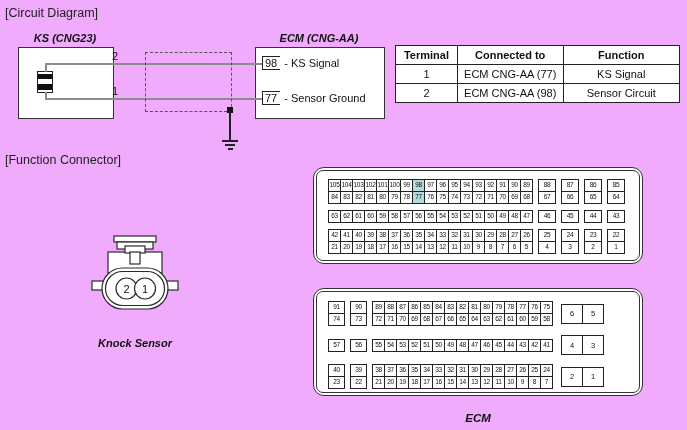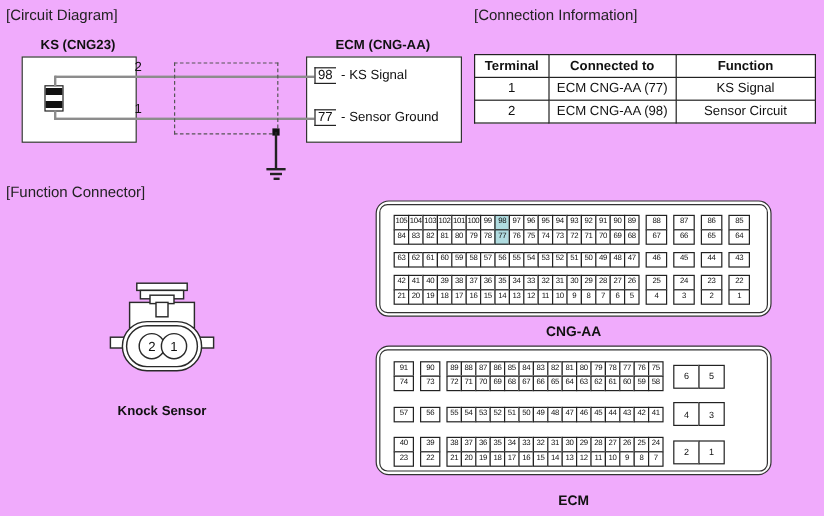--- a/index.html
+++ b/index.html
@@ -1,20 +1,20 @@
 <!DOCTYPE html>
 <html style="--hl: #b0dce0;"><head>
 <meta charset="utf-8">
 <style>
   html,body{margin:0;padding:0;background:#fff;}
   #root{position:relative;width:687px;height:430px;background:#f0abfc;overflow:hidden;
         font-family:"Liberation Sans",sans-serif;color:#111;}
   .abs{position:absolute;}
   .section-label{font-size:12.5px;color:#222;}
-  .box-label{font-size:11px;font-weight:bold;text-align:center;color:#111;}
+  .box-label{font-size:11px;font-weight:bold;text-align:center;color:#111;font-style:italic;}
   .outline-box{position:absolute;border:1px solid #333;background:#fff;}
   .wire{position:absolute;height:2px;background:#8c8c8c;}
   .vwire{position:absolute;width:2px;background:#8c8c8c;}
   .dashed-box{position:absolute;border:1px dashed #555;background:transparent;}
   .gnd-dot{position:absolute;width:6px;height:6px;background:#111;}
   .gnd-vline{position:absolute;width:1.5px;background:#222;}
   .gnd-bar{position:absolute;height:1.5px;background:#222;}
   .pin-line{position:absolute;display:flex;align-items:center;height:15px;font-size:11px;white-space:nowrap;}
   .pin-tag{display:inline-block;border:1px solid #222;border-right:none;padding:0 3px 0 2px;
            font-size:11px;line-height:12px;background:#fff;}
@@ -46,21 +46,20 @@
            display:flex;align-items:center;justify-content:center;font-size:7.5px;}
   .bigcell + .bigcell{margin-left:-1px;}
   svg text{font-family:"Liberation Sans",sans-serif;}
 </style>
 </head>
 <body>
 
 <div id="root">
 
   <div class="abs section-label" style="left:5px;top:6px;">[Circuit Diagram]</div>
-  <div class="abs section-label" style="left:395px;top:6px;">[Connection Information]</div>
   <div class="abs section-label" style="left:5px;top:153px;">[Function Connector]</div>
 
   <div class="abs box-label" style="left:8px;top:32px;width:114px;">KS (CNG23)</div>
   <div class="outline-box" style="left:18px;top:47px;width:94px;height:70px;"></div>
   <div class="sensor-el"></div>
 
   <div class="abs box-label" style="left:250px;top:32px;width:138px;">ECM (CNG-AA)</div>
   <div class="outline-box" style="left:255px;top:47px;width:128px;height:70px;"></div>
 
   <div class="vwire" style="left:45px;top:63px;height:9px;"></div>
@@ -244,21 +243,20 @@
           <div class="cell">7</div>
           <div class="cell">6</div>
           <div class="cell">5</div>
           <div class="cell wide">4</div>
           <div class="cell wide">3</div>
           <div class="cell wide">2</div>
           <div class="cell wide">1</div>
         </div>
       </div>
   </div>
-  <div class="abs box-label" style="left:313px;top:271px;width:330px;font-size:11.5px;">CNG-AA</div>
 
   <div class="connector" style="left:313px;top:288px;width:330px;height:108px;">
     <div class="connector-inner" id="cng-ab-grid">
         <div class="ab-group">
           <div class="ab-rows">
             <div class="pin-row">
               <div class="cell leftc">91</div>
               <div class="cell leftc">90</div>
               <div class="cell">89</div>
               <div class="cell">88</div>

